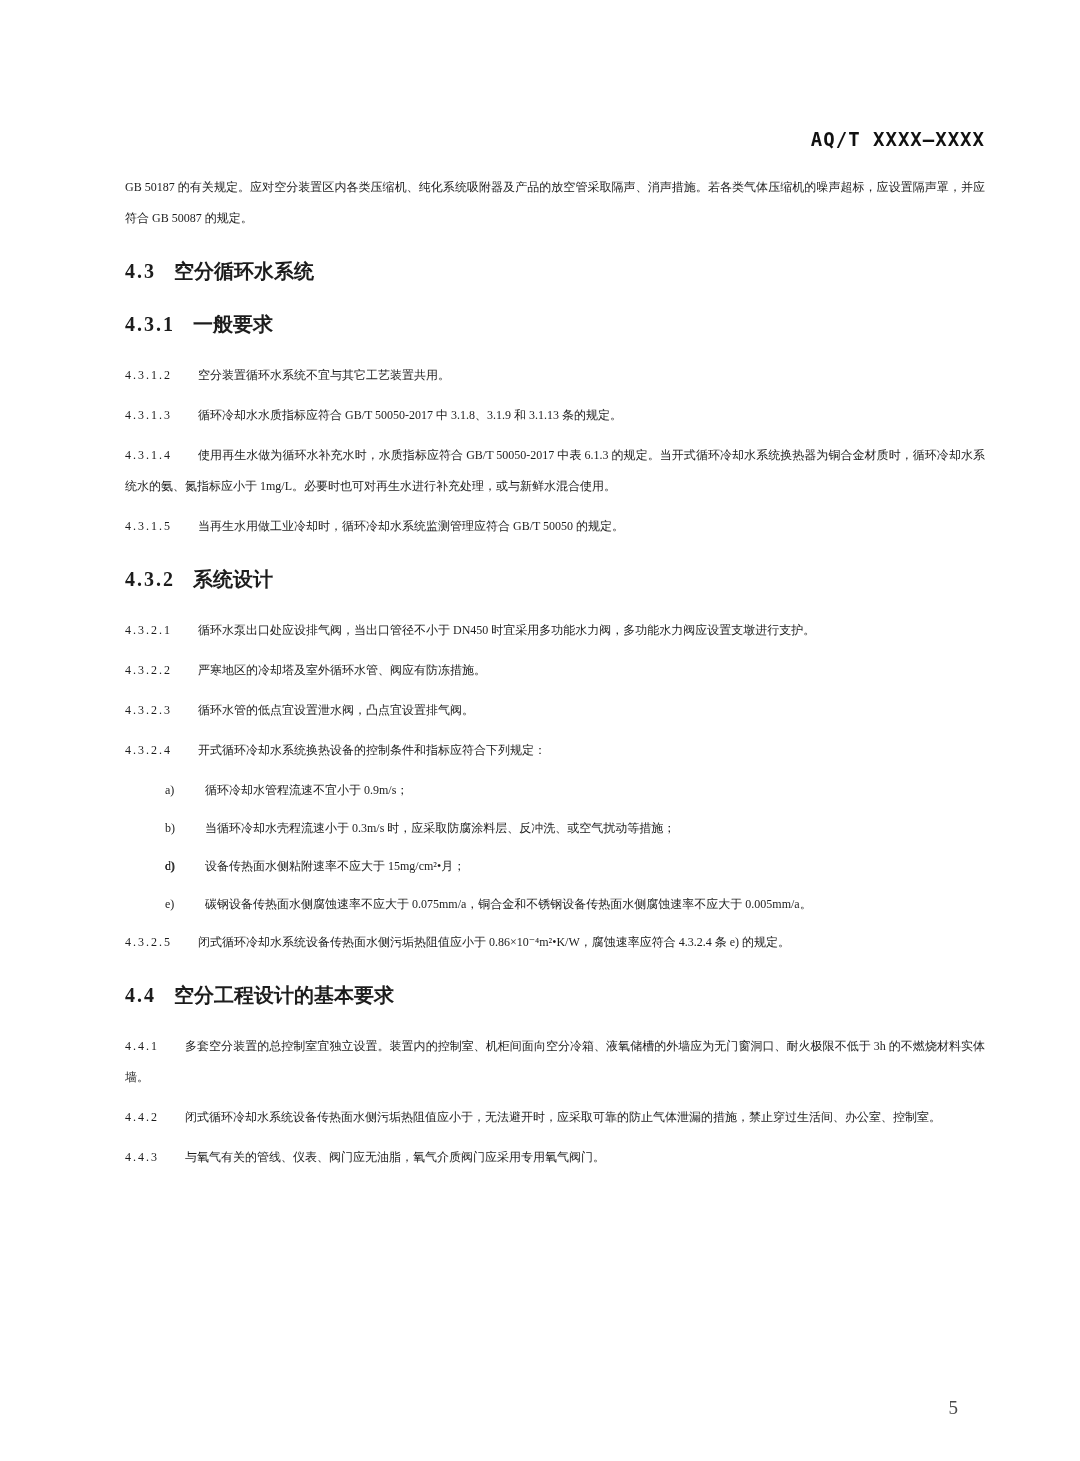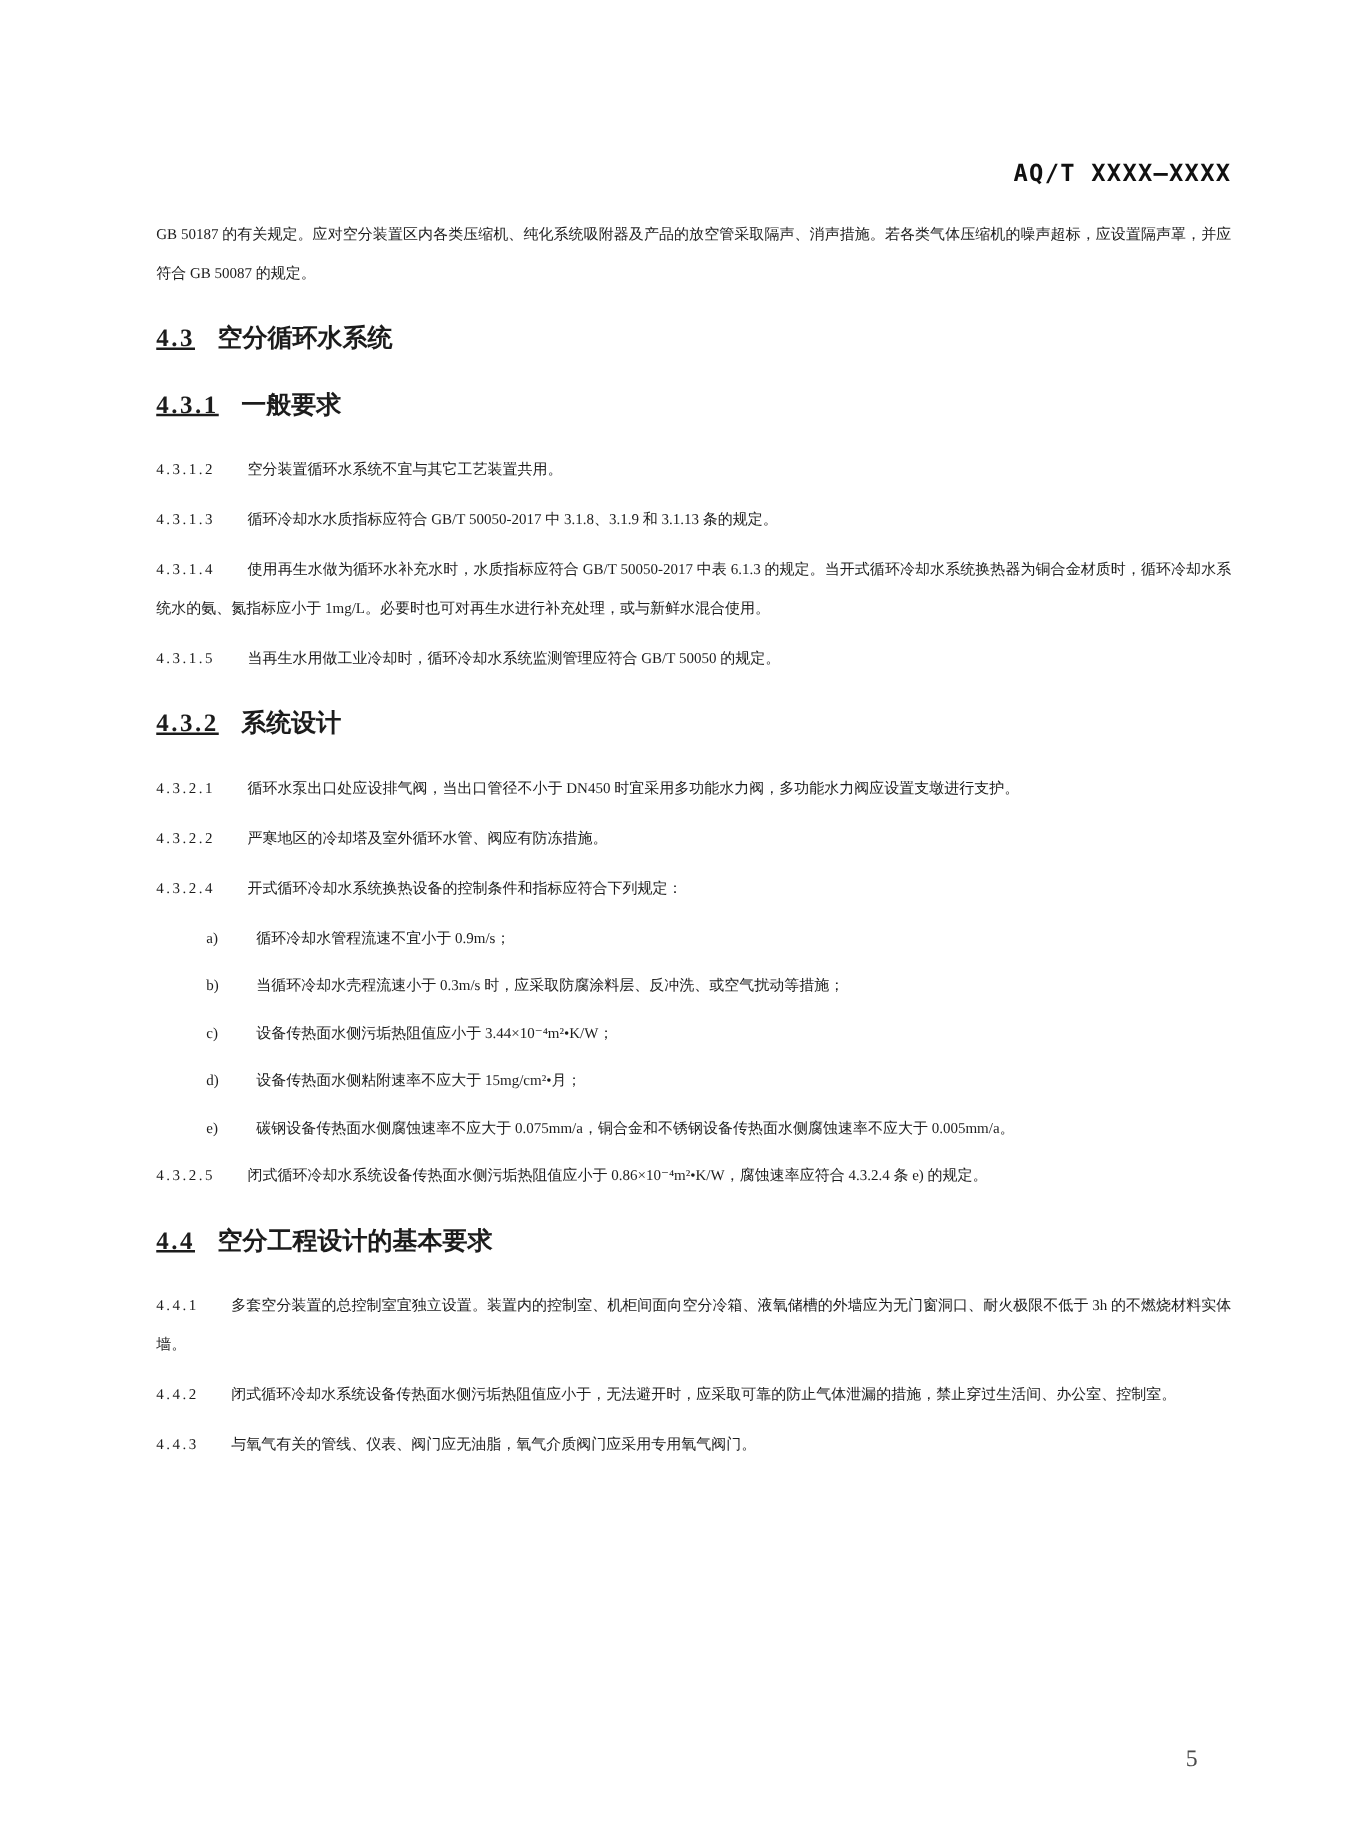--- a/index.html
+++ b/index.html
@@ -44,21 +44,21 @@
     letter-spacing: 2px;
     padding-right: 26px;
     white-space: nowrap;
   }
   .block.h2, .block.h3 {
     font-weight: 700;
     font-family: "Liberation Sans", "DejaVu Sans", sans-serif;
     margin: 22px 0 20px 0;
     font-size: 20px;
   }
-  .block.h2 .num, .block.h3 .num { padding-right: 18px; letter-spacing: 2px; text-decoration: underline; }
+  .block.h2 .num, .block.h3 .num { padding-right: 18px; letter-spacing: 2px; }
   .block.list {
     position: relative;
     padding-left: 80px;
     margin: 0 0 7px 0;
   }
   .block.list .marker {
     position: absolute;
     left: 40px;
     top: 0;
     font-family: "Liberation Serif", "DejaVu Serif", serif;
@@ -82,24 +82,25 @@
         <div class="block para"><span class="txt">GB 50187 的有关规定。应对空分装置区内各类压缩机、纯化系统吸附器及产品的放空管采取隔声、消声措施。若各类气体压缩机的噪声超标，应设置隔声罩，并应符合 GB 50087 的规定。</span></div>
         <div class="block h2"><span class="num">4.3</span><span class="txt">空分循环水系统</span></div>
         <div class="block h3"><span class="num">4.3.1</span><span class="txt">一般要求</span></div>
         <div class="block para"><span class="num">4.3.1.2</span><span class="txt">空分装置循环水系统不宜与其它工艺装置共用。</span></div>
         <div class="block para"><span class="num">4.3.1.3</span><span class="txt">循环冷却水水质指标应符合 GB/T 50050-2017 中 3.1.8、3.1.9 和 3.1.13 条的规定。</span></div>
         <div class="block para"><span class="num">4.3.1.4</span><span class="txt">使用再生水做为循环水补充水时，水质指标应符合 GB/T 50050-2017 中表 6.1.3 的规定。当开式循环冷却水系统换热器为铜合金材质时，循环冷却水系统水的氨、氮指标应小于 1mg/L。必要时也可对再生水进行补充处理，或与新鲜水混合使用。</span></div>
         <div class="block para"><span class="num">4.3.1.5</span><span class="txt">当再生水用做工业冷却时，循环冷却水系统监测管理应符合 GB/T 50050 的规定。</span></div>
         <div class="block h3"><span class="num">4.3.2</span><span class="txt">系统设计</span></div>
         <div class="block para"><span class="num">4.3.2.1</span><span class="txt">循环水泵出口处应设排气阀，当出口管径不小于 DN450 时宜采用多功能水力阀，多功能水力阀应设置支墩进行支护。</span></div>
         <div class="block para"><span class="num">4.3.2.2</span><span class="txt">严寒地区的冷却塔及室外循环水管、阀应有防冻措施。</span></div>
+        <div class="block para"><span class="num">4.3.2.3</span><span class="txt">循环水管的低点宜设置泄水阀，凸点宜设置排气阀。</span></div>
         <div class="block para"><span class="num">4.3.2.4</span><span class="txt">开式循环冷却水系统换热设备的控制条件和指标应符合下列规定：</span></div>
         <div class="block list"><span class="marker">a)</span><span class="txt">循环冷却水管程流速不宜小于 0.9m/s；</span></div>
         <div class="block list"><span class="marker">b)</span><span class="txt">当循环冷却水壳程流速小于 0.3m/s 时，应采取防腐涂料层、反冲洗、或空气扰动等措施；</span></div>
-        <div class="block list"><span class="marker">c)</span><span class="txt">设备传热面水侧污垢热阻值应小于 3.44×10⁻⁴m²•K/W；</span></div>
+        <div class="block list"><span class="marker">c)</span></div>
         <div class="block list"><span class="marker">d)</span><span class="txt">设备传热面水侧粘附速率不应大于 15mg/cm²•月；</span></div>
         <div class="block list"><span class="marker">e)</span><span class="txt">碳钢设备传热面水侧腐蚀速率不应大于 0.075mm/a，铜合金和不锈钢设备传热面水侧腐蚀速率不应大于 0.005mm/a。</span></div>
         <div class="block para"><span class="num">4.3.2.5</span><span class="txt">闭式循环冷却水系统设备传热面水侧污垢热阻值应小于 0.86×10⁻⁴m²•K/W，腐蚀速率应符合 4.3.2.4 条 e) 的规定。</span></div>
         <div class="block h2"><span class="num">4.4</span><span class="txt">空分工程设计的基本要求</span></div>
         <div class="block para"><span class="num">4.4.1</span><span class="txt">多套空分装置的总控制室宜独立设置。装置内的控制室、机柜间面向空分冷箱、液氧储槽的外墙应为无门窗洞口、耐火极限不低于 3h 的不燃烧材料实体墙。</span></div>
         <div class="block para"><span class="num">4.4.2</span><span class="txt">闭式循环冷却水系统设备传热面水侧污垢热阻值应小于，无法避开时，应采取可靠的防止气体泄漏的措施，禁止穿过生活间、办公室、控制室。</span></div>
         <div class="block para"><span class="num">4.4.3</span><span class="txt">与氧气有关的管线、仪表、阀门应无油脂，氧气介质阀门应采用专用氧气阀门。</span></div>
       </div>
   </div>
   <div class="page-number">5</div>

